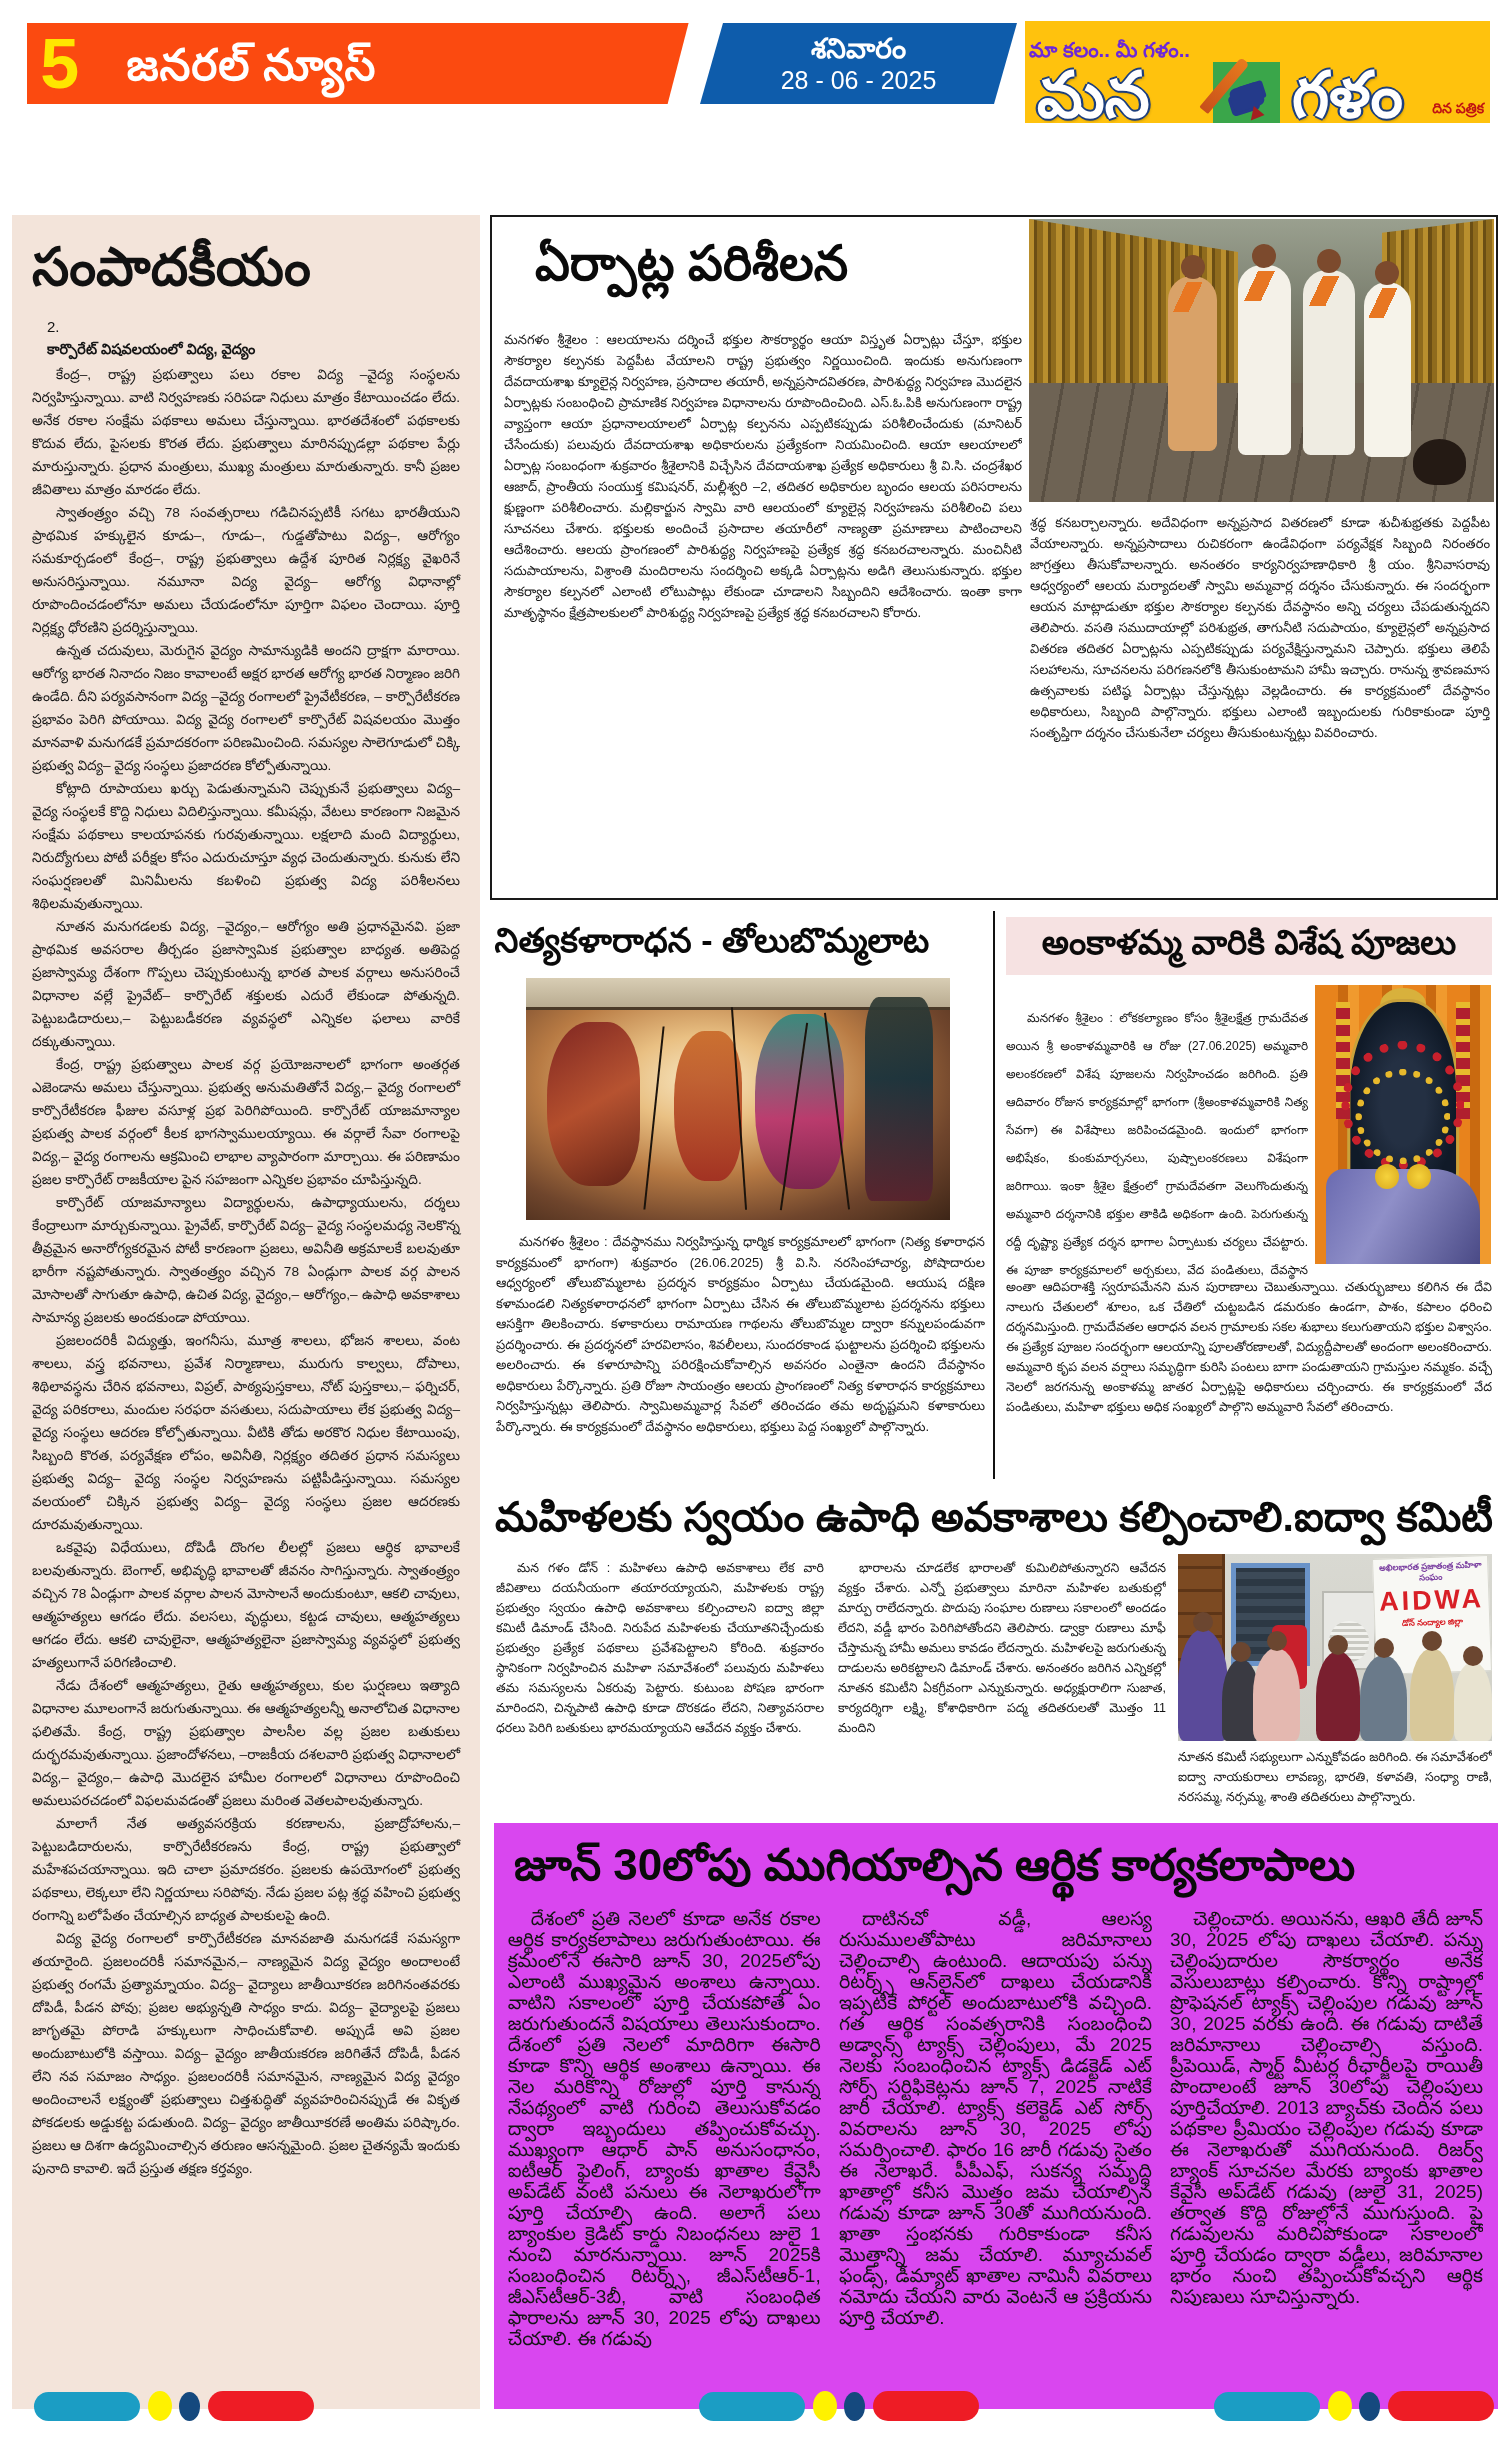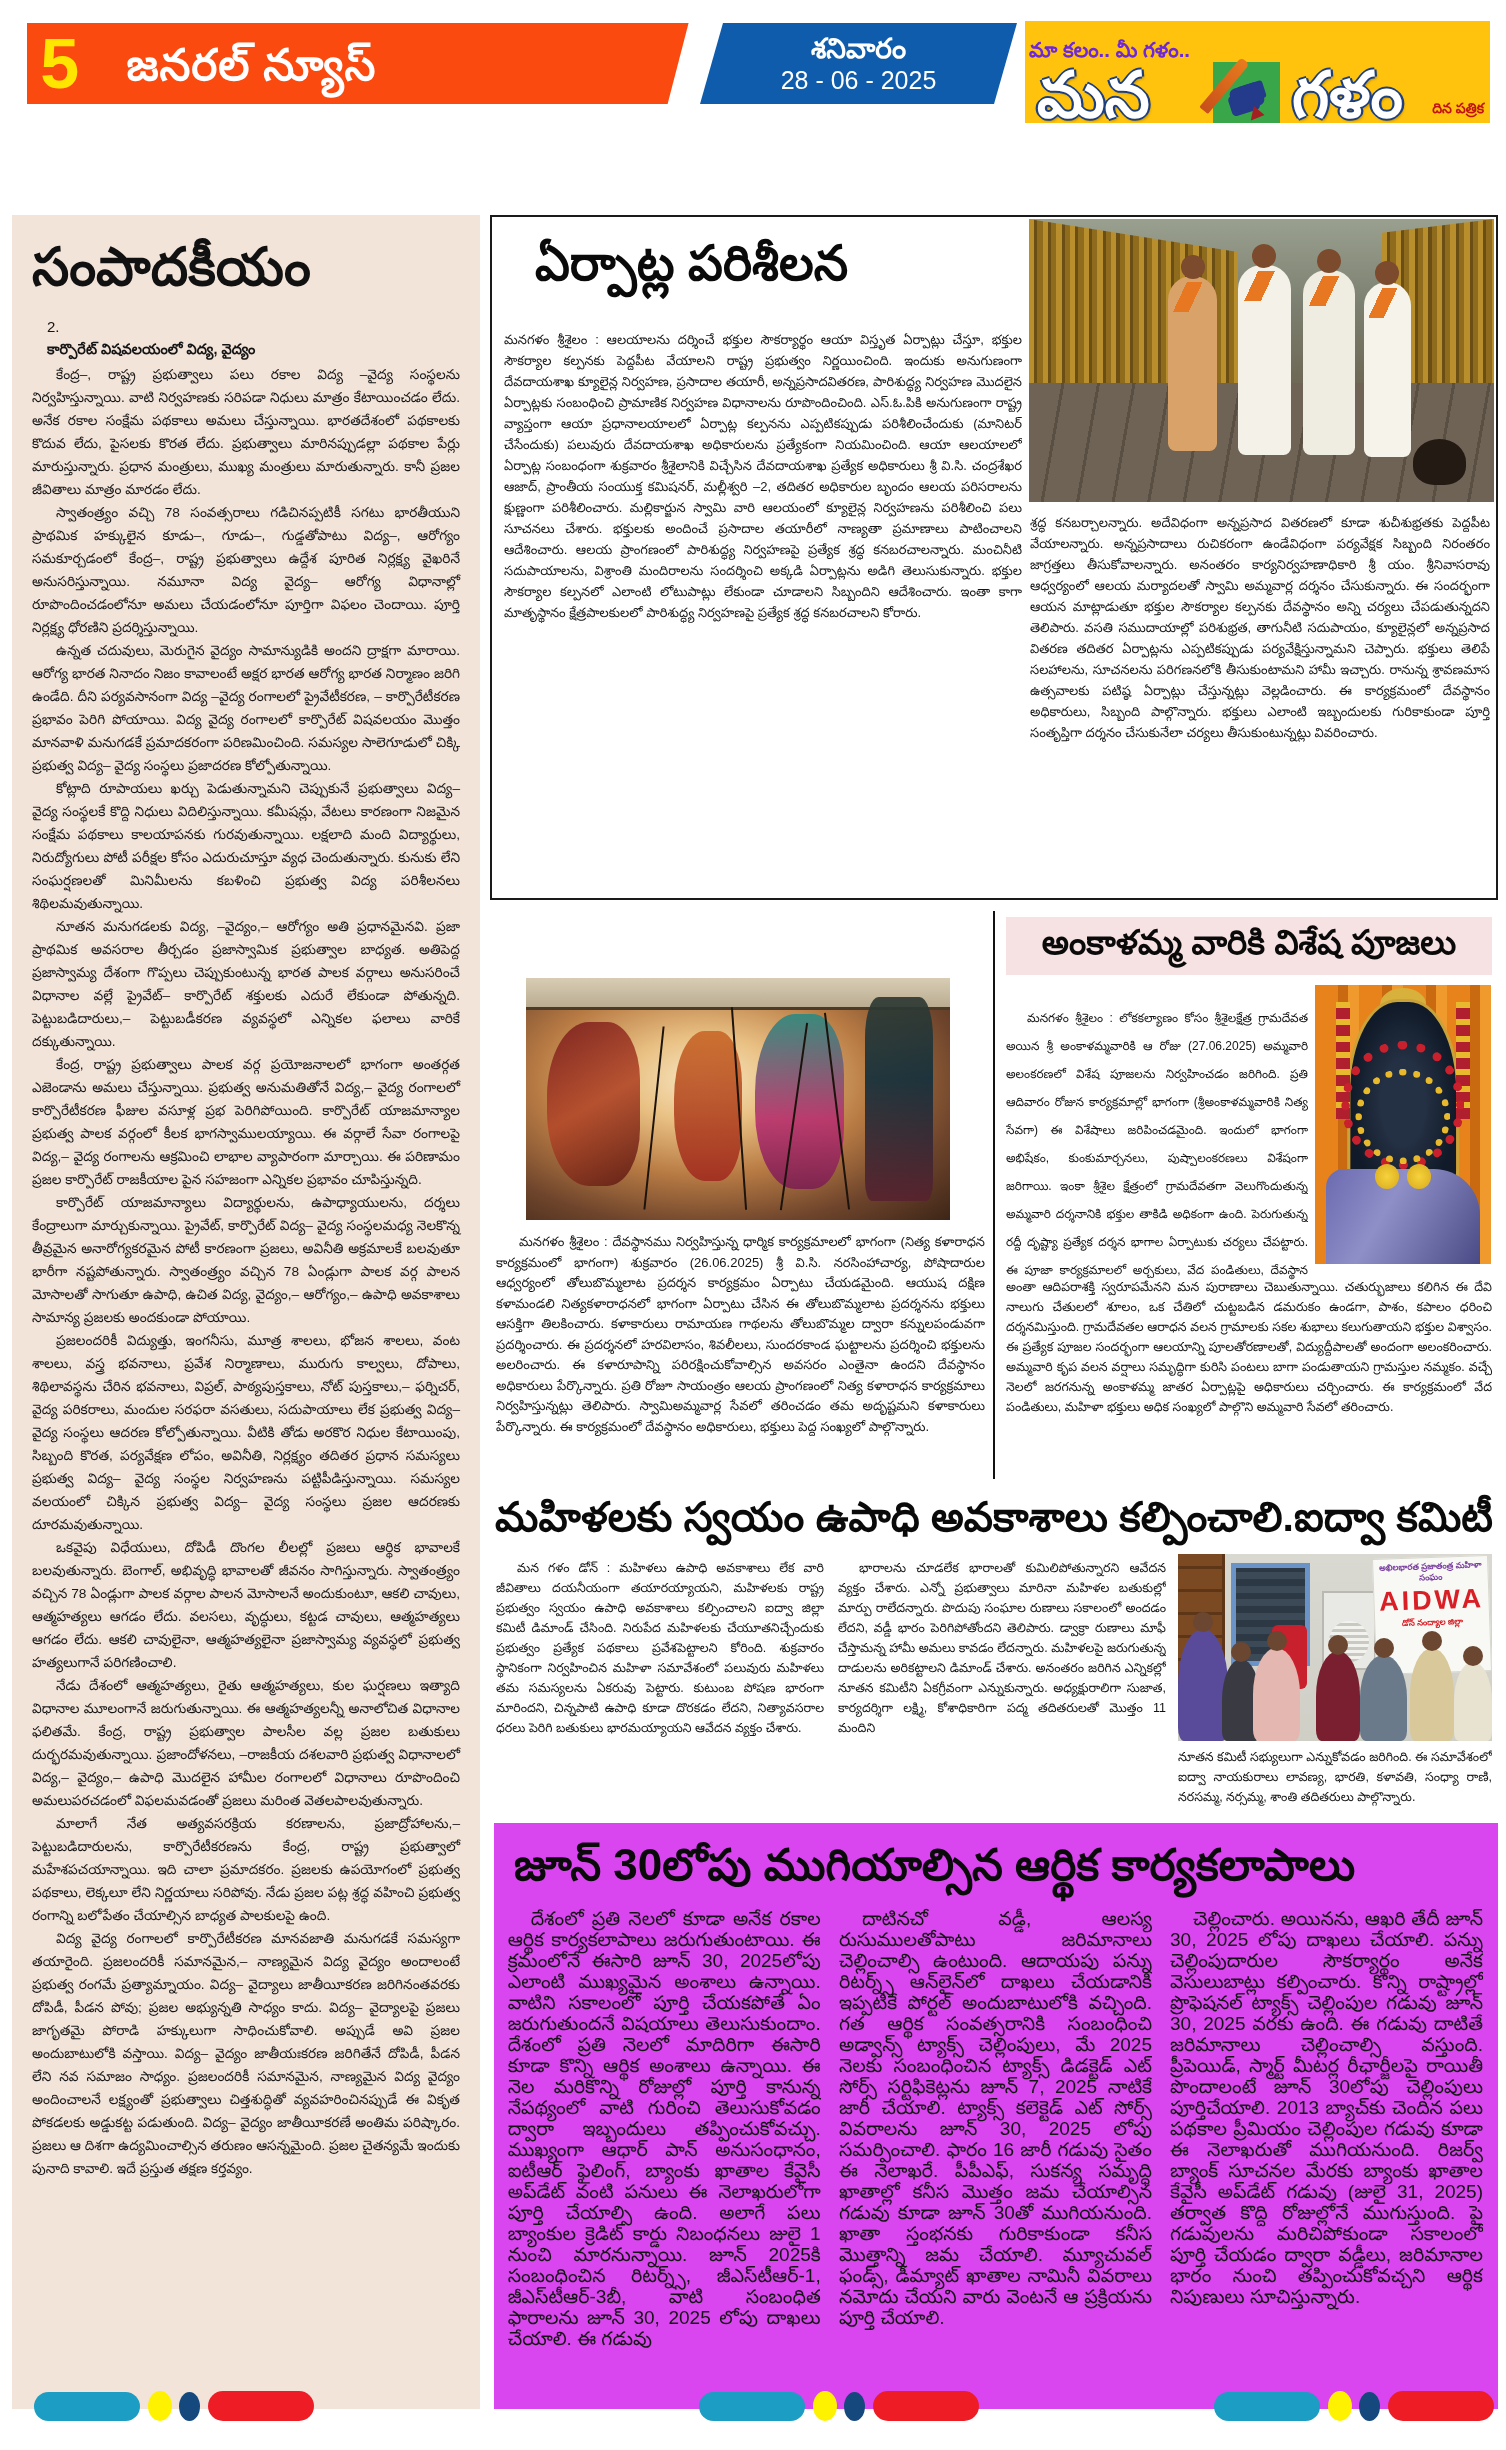--- a/index.html
+++ b/index.html
@@ -195,20 +195,21 @@
       <div class="ph-person" style="left:72%;top:22%;width:47px;height:175px;background:#f6f3ea;">
           <div class="sash"></div>
         </div>
       <div class="dark-head"></div>
     </div>
     <div class="art1-left">మనగళం శ్రీశైలం : ఆలయాలను దర్శించే భక్తుల సౌకర్యార్థం ఆయా విస్తృత ఏర్పాట్లు చేస్తూ, భక్తుల సౌకర్యాల కల్పనకు పెద్దపీట వేయాలని రాష్ట్ర ప్రభుత్వం నిర్ణయించింది. ఇందుకు అనుగుణంగా దేవదాయశాఖ క్యూలైన్ల నిర్వహణ, ప్రసాదాల తయారీ, అన్నప్రసాదవితరణ, పారిశుద్ధ్య నిర్వహణ మొదలైన ఏర్పాట్లకు సంబంధించి ప్రామాణిక నిర్వహణ విధానాలను రూపొందించింది. ఎస్.ఓ.పికి అనుగుణంగా రాష్ట్ర వ్యాప్తంగా ఆయా ప్రధానాలయాలలో ఏర్పాట్ల కల్పనను ఎప్పటికప్పుడు పరిశీలించేందుకు (మానిటర్ చేసేందుకు) పలువురు దేవదాయశాఖ అధికారులను ప్రత్యేకంగా నియమించింది. ఆయా ఆలయాలలో ఏర్పాట్ల సంబంధంగా శుక్రవారం శ్రీశైలానికి విచ్చేసిన దేవదాయశాఖ ప్రత్యేక అధికారులు శ్రీ వి.సి. చంద్రశేఖర ఆజాద్, ప్రాంతీయ సంయుక్త కమిషనర్, మల్లీశ్వరి –2, తదితర అధికారుల బృందం ఆలయ పరిసరాలను క్షుణ్ణంగా పరిశీలించారు. మల్లికార్జున స్వామి వారి ఆలయంలో క్యూలైన్ల నిర్వహణను పరిశీలించి పలు సూచనలు చేశారు. భక్తులకు అందించే ప్రసాదాల తయారీలో నాణ్యతా ప్రమాణాలు పాటించాలని ఆదేశించారు. ఆలయ ప్రాంగణంలో పారిశుద్ధ్య నిర్వహణపై ప్రత్యేక శ్రద్ధ కనబరచాలన్నారు. మంచినీటి సదుపాయాలను, విశ్రాంతి మందిరాలను సందర్శించి అక్కడి ఏర్పాట్లను అడిగి తెలుసుకున్నారు. భక్తుల సౌకర్యాల కల్పనలో ఎలాంటి లోటుపాట్లు లేకుండా చూడాలని సిబ్బందిని ఆదేశించారు. ఇంతా కాగా మాతృస్థానం క్షేత్రపాలకులలో పారిశుద్ధ్య నిర్వహణపై ప్రత్యేక శ్రద్ధ కనబరచాలని కోరారు.</div>
     <div class="art1-right">శ్రద్ధ కనబర్చాలన్నారు. అదేవిధంగా అన్నప్రసాద వితరణలో కూడా శుచీశుభ్రతకు పెద్దపీట వేయాలన్నారు. అన్నప్రసాదాలు రుచికరంగా ఉండేవిధంగా పర్యవేక్షక సిబ్బంది నిరంతరం జాగ్రత్తలు తీసుకోవాలన్నారు. అనంతరం కార్యనిర్వహణాధికారి శ్రీ యం. శ్రీనివాసరావు ఆధ్వర్యంలో ఆలయ మర్యాదలతో స్వామి అమ్మవార్ల దర్శనం చేసుకున్నారు. ఈ సందర్భంగా ఆయన మాట్లాడుతూ భక్తుల సౌకర్యాల కల్పనకు దేవస్థానం అన్ని చర్యలు చేపడుతున్నదని తెలిపారు. వసతి సముదాయాల్లో పరిశుభ్రత, తాగునీటి సదుపాయం, క్యూలైన్లలో అన్నప్రసాద వితరణ తదితర ఏర్పాట్లను ఎప్పటికప్పుడు పర్యవేక్షిస్తున్నామని చెప్పారు. భక్తులు తెలిపే సలహాలను, సూచనలను పరిగణనలోకి తీసుకుంటామని హామీ ఇచ్చారు. రానున్న శ్రావణమాస ఉత్సవాలకు పటిష్ఠ ఏర్పాట్లు చేస్తున్నట్లు వెల్లడించారు. ఈ కార్యక్రమంలో దేవస్థానం అధికారులు, సిబ్బంది పాల్గొన్నారు. భక్తులు ఎలాంటి ఇబ్బందులకు గురికాకుండా పూర్తి సంతృప్తిగా దర్శనం చేసుకునేలా చర్యలు తీసుకుంటున్నట్లు వివరించారు.</div>
   </div>
 
   <div class="art2">
+    <div class="art2-headline">నిత్యకళారాధన - తోలుబొమ్మలాట</div>
     <div class="photo-puppets">
       <div class="pp-top"></div>
       <div class="puppet" style="left:5%;top:18%;width:22%;height:68%;background:linear-gradient(150deg,#7a1f1f,#b34a2a 50%,#5e1d14);"></div>
       <div class="puppet" style="left:35%;top:22%;width:16%;height:62%;background:linear-gradient(#c96a2a,#a12d20);"></div>
       <div class="puppet" style="left:54%;top:15%;width:21%;height:72%;background:linear-gradient(#2e8a80,#b8336e 60%,#7c2150);"></div>
       <div class="puppet" style="left:80%;top:8%;width:16%;height:84%;background:linear-gradient(#303a33,#14303c 40%,#58222e);border-radius:20% 20% 10% 10%;"></div>
       <div class="stick" style="left:30%;top:20%;height:76%;transform:rotate(6deg);"></div>
       <div class="stick" style="left:50%;top:12%;height:84%;transform:rotate(-4deg);"></div>
       <div class="stick" style="left:63%;top:18%;height:78%;transform:rotate(8deg);"></div>
       <div class="stick" style="left:73%;top:14%;height:82%;transform:rotate(-7deg);"></div>

